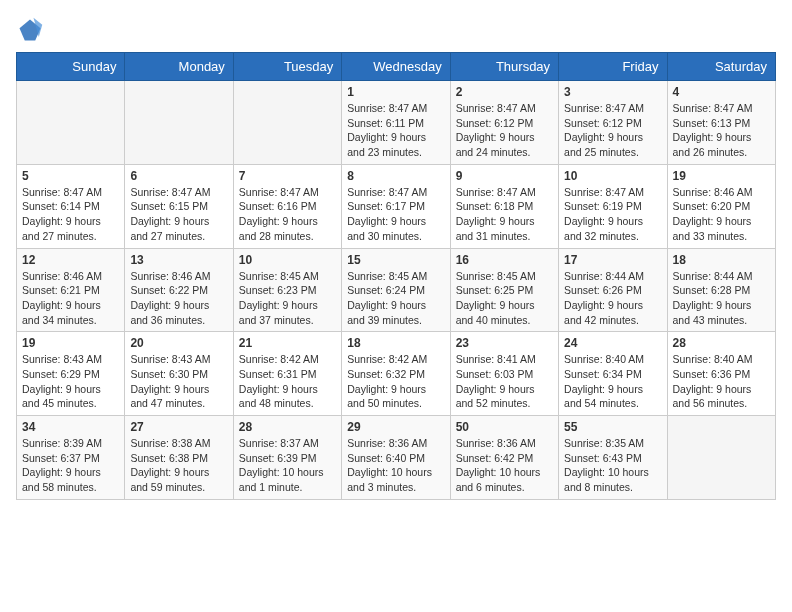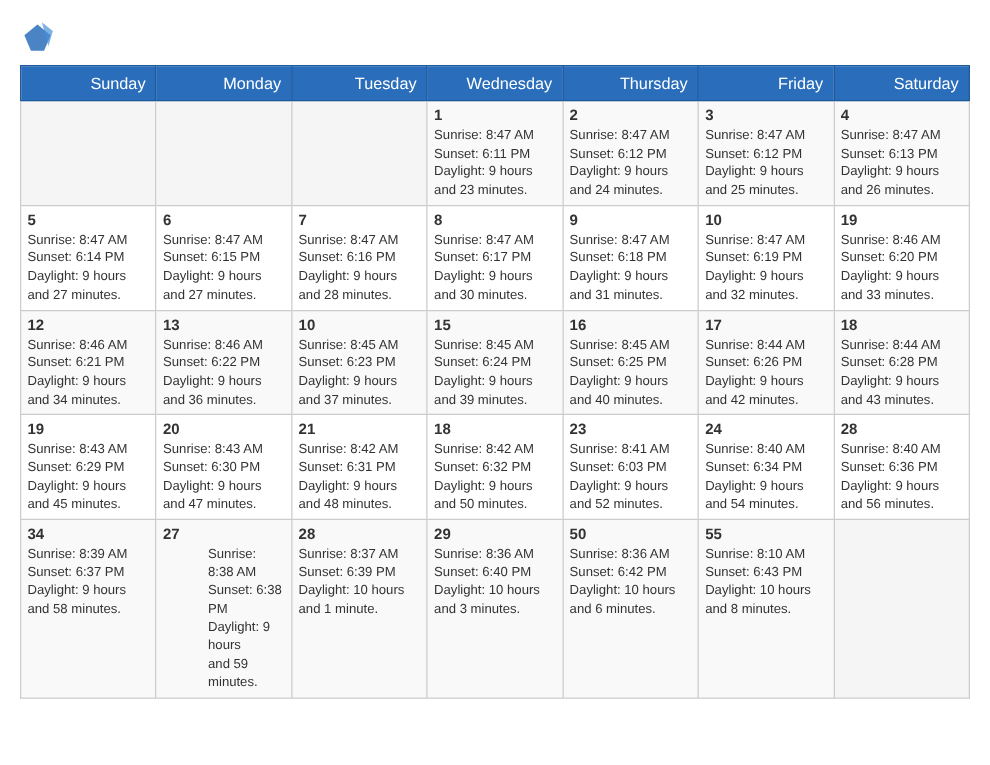--- a/index.html
+++ b/index.html
@@ -313,21 +313,21 @@
       <tr>
         <td>
           <span class="day-number">34</span>
           <div class="day-info" style="white-space: pre-line;">Sunrise: 8:39 AM
 Sunset: 6:37 PM
 Daylight: 9 hours
 and 58 minutes.</div>
         </td>
         <td>
           <span class="day-number">27</span>
-          <div class="day-info" style="white-space: pre-line; margin-left: 36px;">Sunrise: 8:38 AM
+          <div class="day-info" style="white-space: pre-line;">Sunrise: 8:38 AM
 Sunset: 6:38 PM
 Daylight: 9 hours
 and 59 minutes.</div>
         </td>
         <td>
           <span class="day-number">28</span>
           <div class="day-info" style="white-space: pre-line;">Sunrise: 8:37 AM
 Sunset: 6:39 PM
 Daylight: 10 hours
 and 1 minute.</div>
@@ -341,21 +341,21 @@
         </td>
         <td>
           <span class="day-number">50</span>
           <div class="day-info" style="white-space: pre-line;">Sunrise: 8:36 AM
 Sunset: 6:42 PM
 Daylight: 10 hours
 and 6 minutes.</div>
         </td>
         <td>
           <span class="day-number">55</span>
-          <div class="day-info" style="white-space: pre-line;">Sunrise: 8:10 AM
+          <div class="day-info" style="white-space: pre-line;">Sunrise: 8:35 AM
 Sunset: 6:43 PM
 Daylight: 10 hours
 and 8 minutes.</div>
         </td>
         <td class="empty-cell"></td>
       </tr>
     </tbody>
 </table>
 
 </body></html>

